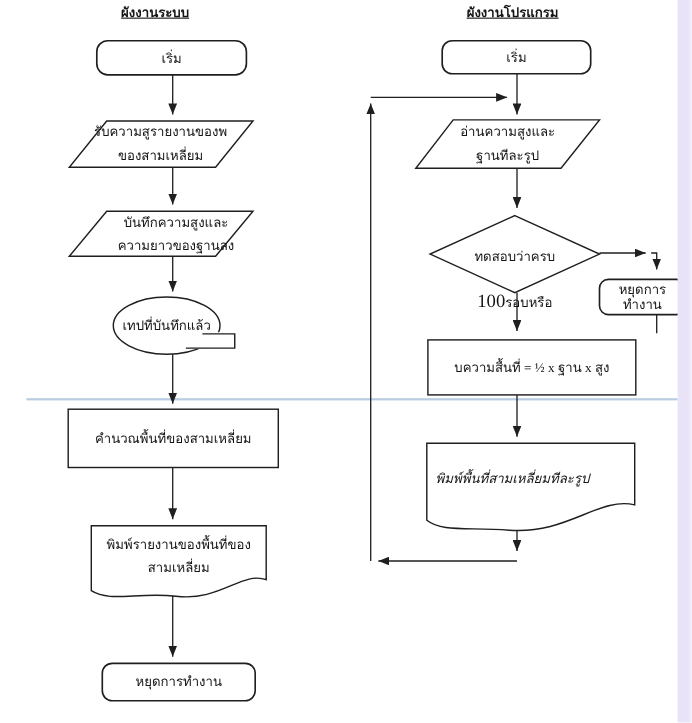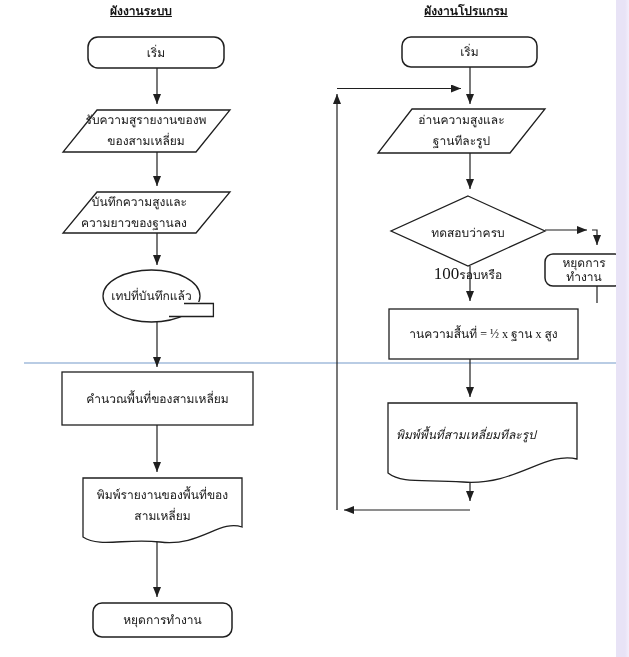--- a/index.html
+++ b/index.html
@@ -72,33 +72,33 @@
     <rect class="shape" x="389" y="309" width="189" height="50"></rect>
     <path class="shape" d="M388,403 L577,403 L577,459 C545,451 516,486 463,482 C425,479 402,484 388,473 Z"></path>
   </svg>
 
   <div class="title" style="left:141px;">ผังงานระบบ</div>
   <div class="title" style="left:466px;">ผังงานโปรแกรม</div>
 
   <div class="lbl one" style="left:88px;top:37px;width:136px;height:31px;">เริ่ม</div>
   <div class="lbl" style="left:62px;top:110px;width:168px;height:42px;">รับความสูรายงานของพ
 ของสามเหลี่ยม</div>
-  <div class="lbl" style="left:50px;top:192px;width:168px;height:41px;text-align:right;">บันทึกความสูงและ
+  <div class="lbl" style="left:76px;top:192px;width:168px;height:41px;">บันทึกความสูงและ
 ความยาวของฐานลง</div>
   <div class="lbl one" style="left:62px;top:372px;width:191px;height:53px;">คำนวณพื้นที่ของสามเหลี่ยม</div>
   <div class="lbl one" style="left:100px;top:271px;width:103px;height:50px;">เทปที่บันทึกแล้ว</div>
   <div class="lbl" style="left:83px;top:478px;width:159px;height:56px;">พิมพ์รายงานของพื้นที่ของ
 สามเหลี่ยม</div>
   <div class="lbl one" style="left:93px;top:603px;width:139px;height:34px;">หยุดการทำงาน</div>
 
   <div class="lbl one" style="left:402px;top:37px;width:135px;height:30px;">เริ่ม</div>
   <div class="lbl" style="left:378px;top:109px;width:167px;height:44px;">อ่านความสูงและ
 ฐานทีละรูป</div>
   <div class="lbl" style="left:398px;top:202px;width:140px;height:58px;display:block;">
     <div>ทดสอบว่าครบ</div>
     <div><span class="num">100</span><span>รอบหรือ</span></div>
   </div>
   <div class="lbl one" style="left:545px;top:254px;width:78px;height:32px;">หยุดการทำงาน</div>
-  <div class="lbl one" style="left:389px;top:309px;width:189px;height:50px;">านความสื้นที่ = ½ x ฐาน x สูง</div>
+  <div class="lbl one" style="left:389px;top:309px;width:189px;height:50px;">บความสื้นที่ = ½ x ฐาน x สูง</div>
   <div class="lbl one" id="r-print-lbl" style="left:388px;top:421px;width:189px;height:60px;font-style:italic;">พิมพ์พื้นที่สามเหลี่ยมทีละรูป</div>
 
   <div id="strip"></div>
 </div>
 
 </body></html>

